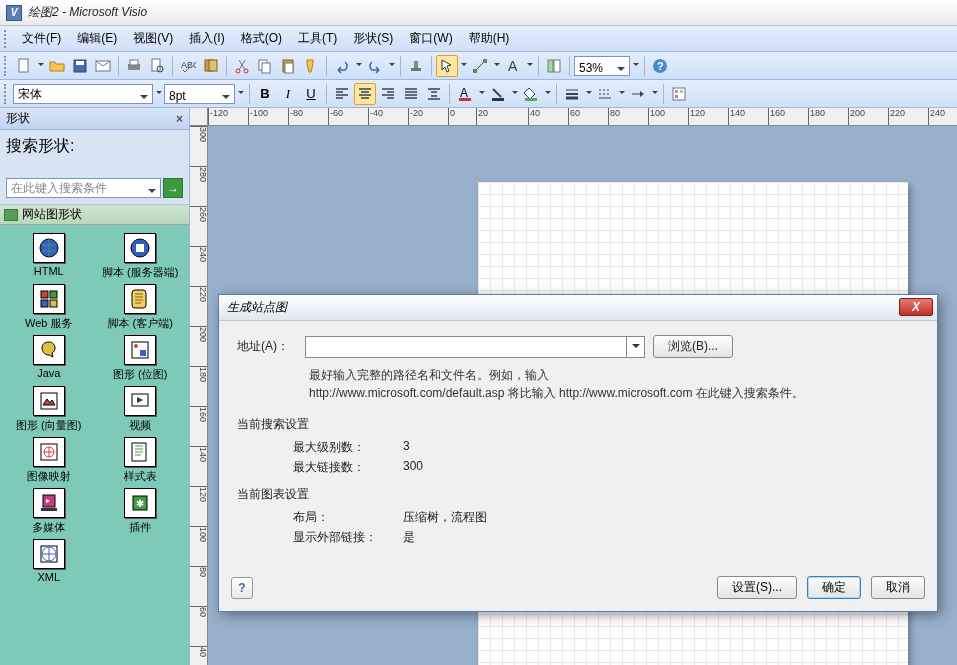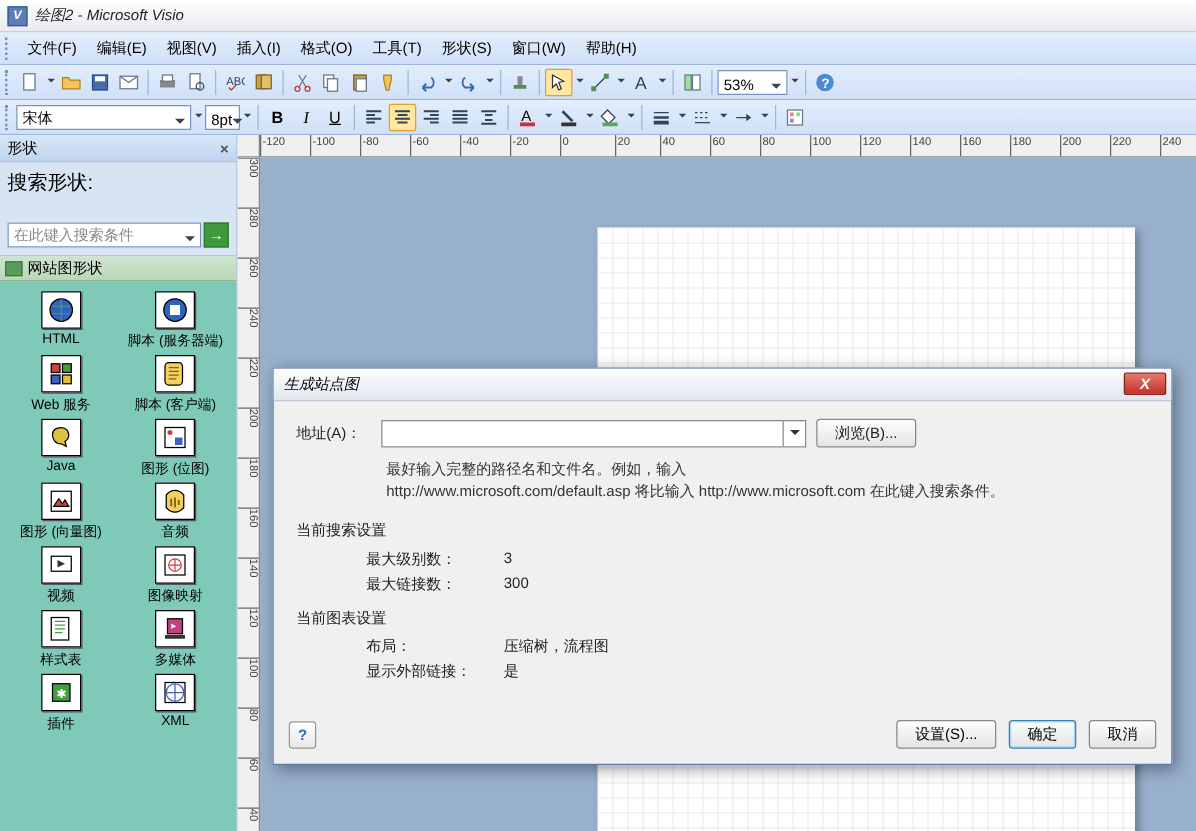--- a/index.html
+++ b/index.html
@@ -17,21 +17,21 @@
 .toolbar { height: 28px; background: linear-gradient(#e3eefc,#d0e0f8); border-bottom: 1px solid #9cb6e0; display: flex; align-items: center; padding: 0 4px; gap:1px;}
 .toolbar .grip{width:6px;height:20px;border-left:2px dotted #7a93c2;margin-right:2px;}
 .tbtn { width:22px;height:22px;display:flex;align-items:center;justify-content:center;border:1px solid transparent;border-radius:2px;cursor:default;}
 .tbtn svg{width:16px;height:16px;}
 .tsep{width:1px;height:20px;background:#a0b4d8;margin:0 3px;}
 .tdrop{width:9px;display:flex;align-items:center;justify-content:center;}
 .tdrop::after{content:"";border:3px solid transparent;border-top-color:#345;}
 .combo{height:20px;border:1px solid #7a93c2;background:#fff;display:flex;align-items:flex-end;padding:0 4px;font-size:12px;}
 .combo .arr{margin-left:auto;border:4px solid transparent;border-top-color:#345;margin-top:3px;}
 .combo.font{width:140px;}
-.combo.size{width:28px;}
+.combo.size{width:71px;}
 .combo.zoom{width:56px;}
 
 .workspace{display:flex;height:calc(665px - 26px - 26px - 28px - 28px);}
 .shapes-panel{width:190px;background:#e8f0f0;border-right:1px solid #9cb6e0;display:flex;flex-direction:column;}
 .sp-head{height:22px;background:linear-gradient(#d9e6f7,#c0d4ef);display:flex;align-items:center;padding:0 6px;font-size:12px;border-bottom:1px solid #9cb6e0;}
 .sp-head .x{margin-left:auto;cursor:default;font-family:Arial;font-weight:bold;color:#555;}
 .sp-search{background:#d6e4f4;padding:6px;border-bottom:1px solid #b0c4e0;}
 .sp-search-label{font-size:16px;margin-bottom:21px;display:block;}
 .sp-search-row{display:flex;gap:2px;}
 .sp-search-row .combo{flex:1;width:auto;}
@@ -419,29 +419,20 @@
               <svg viewBox="0 0 22 22">
                 <rect x="3" y="3" width="16" height="16" fill="#fff" stroke="#000"></rect>
                 <path d="M5 15l4-6 3 4 2-3 3 5z" fill="#d04040" stroke="#000"></path>
               </svg>
             </div>
             <span>图形 (向量图)</span>
           </div>
           <div class="sp-item">
             <div class="sp-ico">
               <svg viewBox="0 0 22 22">
-                <path d="M4 6c4-5 10-5 14 0v10c-4 5-10 5-14 0z" fill="#f5d060" stroke="#000"></path>
-                <path d="M8 9v6M11 8v8M14 10v4" stroke="#806020" stroke-width="1.5"></path>
-              </svg>
-            </div>
-            <span>音频</span>
-          </div>
-          <div class="sp-item">
-            <div class="sp-ico">
-              <svg viewBox="0 0 22 22">
                 <rect x="3" y="4" width="16" height="12" fill="#fff" stroke="#000"></rect>
                 <polygon points="8,7 8,13 14,10" fill="#333"></polygon>
               </svg>
             </div>
             <span>视频</span>
           </div>
           <div class="sp-item">
             <div class="sp-ico">
               <svg viewBox="0 0 22 22">
                 <rect x="3" y="3" width="16" height="16" fill="#fff" stroke="#000"></rect>
@@ -496,21 +487,21 @@
   <div class="canvas-area">
     <div class="ruler-c"></div>
     <div class="ruler-h" id="ruler-h">
         <div class="rtick-h" style="left: 0px;">-120</div>
         <div class="rtick-h" style="left: 40px;">-100</div>
         <div class="rtick-h" style="left: 80px;">-80</div>
         <div class="rtick-h" style="left: 120px; text-align: center;">-60</div>
         <div class="rtick-h" style="left: 160px;">-40</div>
         <div class="rtick-h" style="left: 200px;">-20</div>
         <div class="rtick-h" style="left: 240px;">0</div>
-        <div class="rtick-h" style="left: 284px;">20</div>
+        <div class="rtick-h" style="left: 268px;">20</div>
         <div class="rtick-h" style="left: 320px;">40</div>
         <div class="rtick-h" style="left: 360px;">60</div>
         <div class="rtick-h" style="left: 400px;">80</div>
         <div class="rtick-h" style="left: 440px;">100</div>
         <div class="rtick-h" style="left: 480px;">120</div>
         <div class="rtick-h" style="left: 520px;">140</div>
         <div class="rtick-h" style="left: 560px;">160</div>
         <div class="rtick-h" style="left: 600px;">180</div>
         <div class="rtick-h" style="left: 640px;">200</div>
         <div class="rtick-h" style="left: 680px;">220</div>

